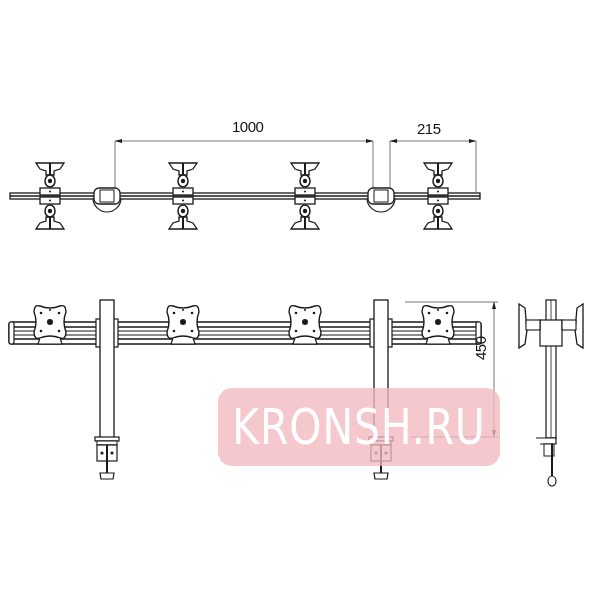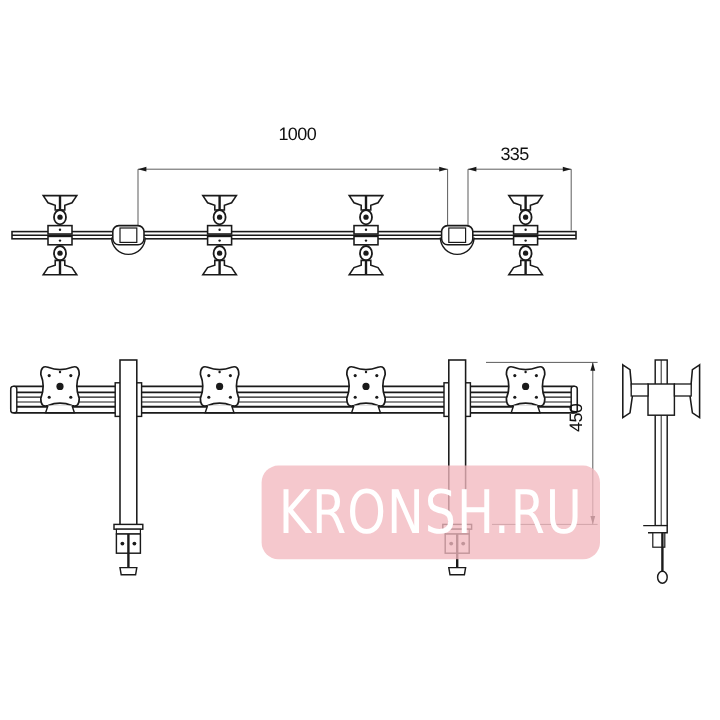--- a/index.html
+++ b/index.html
@@ -137,18 +137,18 @@
     <path d="M583,304 L577,308 L575,330 L577,344 L583,348 Z" fill="#fff" stroke="#1a1a1a" stroke-width="1.3"></path>
     <rect x="562" y="320" width="14" height="10" fill="#fff" stroke="#1a1a1a" stroke-width="1.1"></rect>
 
     <path d="M536,438 L556,438 L556,444 L540,444" fill="#fff" stroke="#1a1a1a" stroke-width="1.2"></path>
     <rect x="544" y="444" width="10" height="12" fill="#fff" stroke="#1a1a1a" stroke-width="1"></rect>
     <line x1="552" y1="444" x2="552" y2="478" stroke="#1a1a1a" stroke-width="2"></line>
     <ellipse cx="552" cy="481" rx="4" ry="5" fill="#fff" stroke="#1a1a1a" stroke-width="1.2"></ellipse>
   </g>
 </svg>
 
-<div class="dim-label" style="left:232px; top:104px;">1000</div>
-<div class="dim-label" style="left:417px; top:120px;">335</div>
+<div class="dim-label" style="left:232px; top:118px;">1000</div>
+<div class="dim-label" style="left:417px; top:120px;">215</div>
 <div class="dim-label" style="left:472px; top:360px; transform:rotate(-90deg); transform-origin:left top;">450</div>
 
 <div class="watermark"></div>
 <div class="watermark-text">KRONSH.RU</div>
 
 </body></html>

